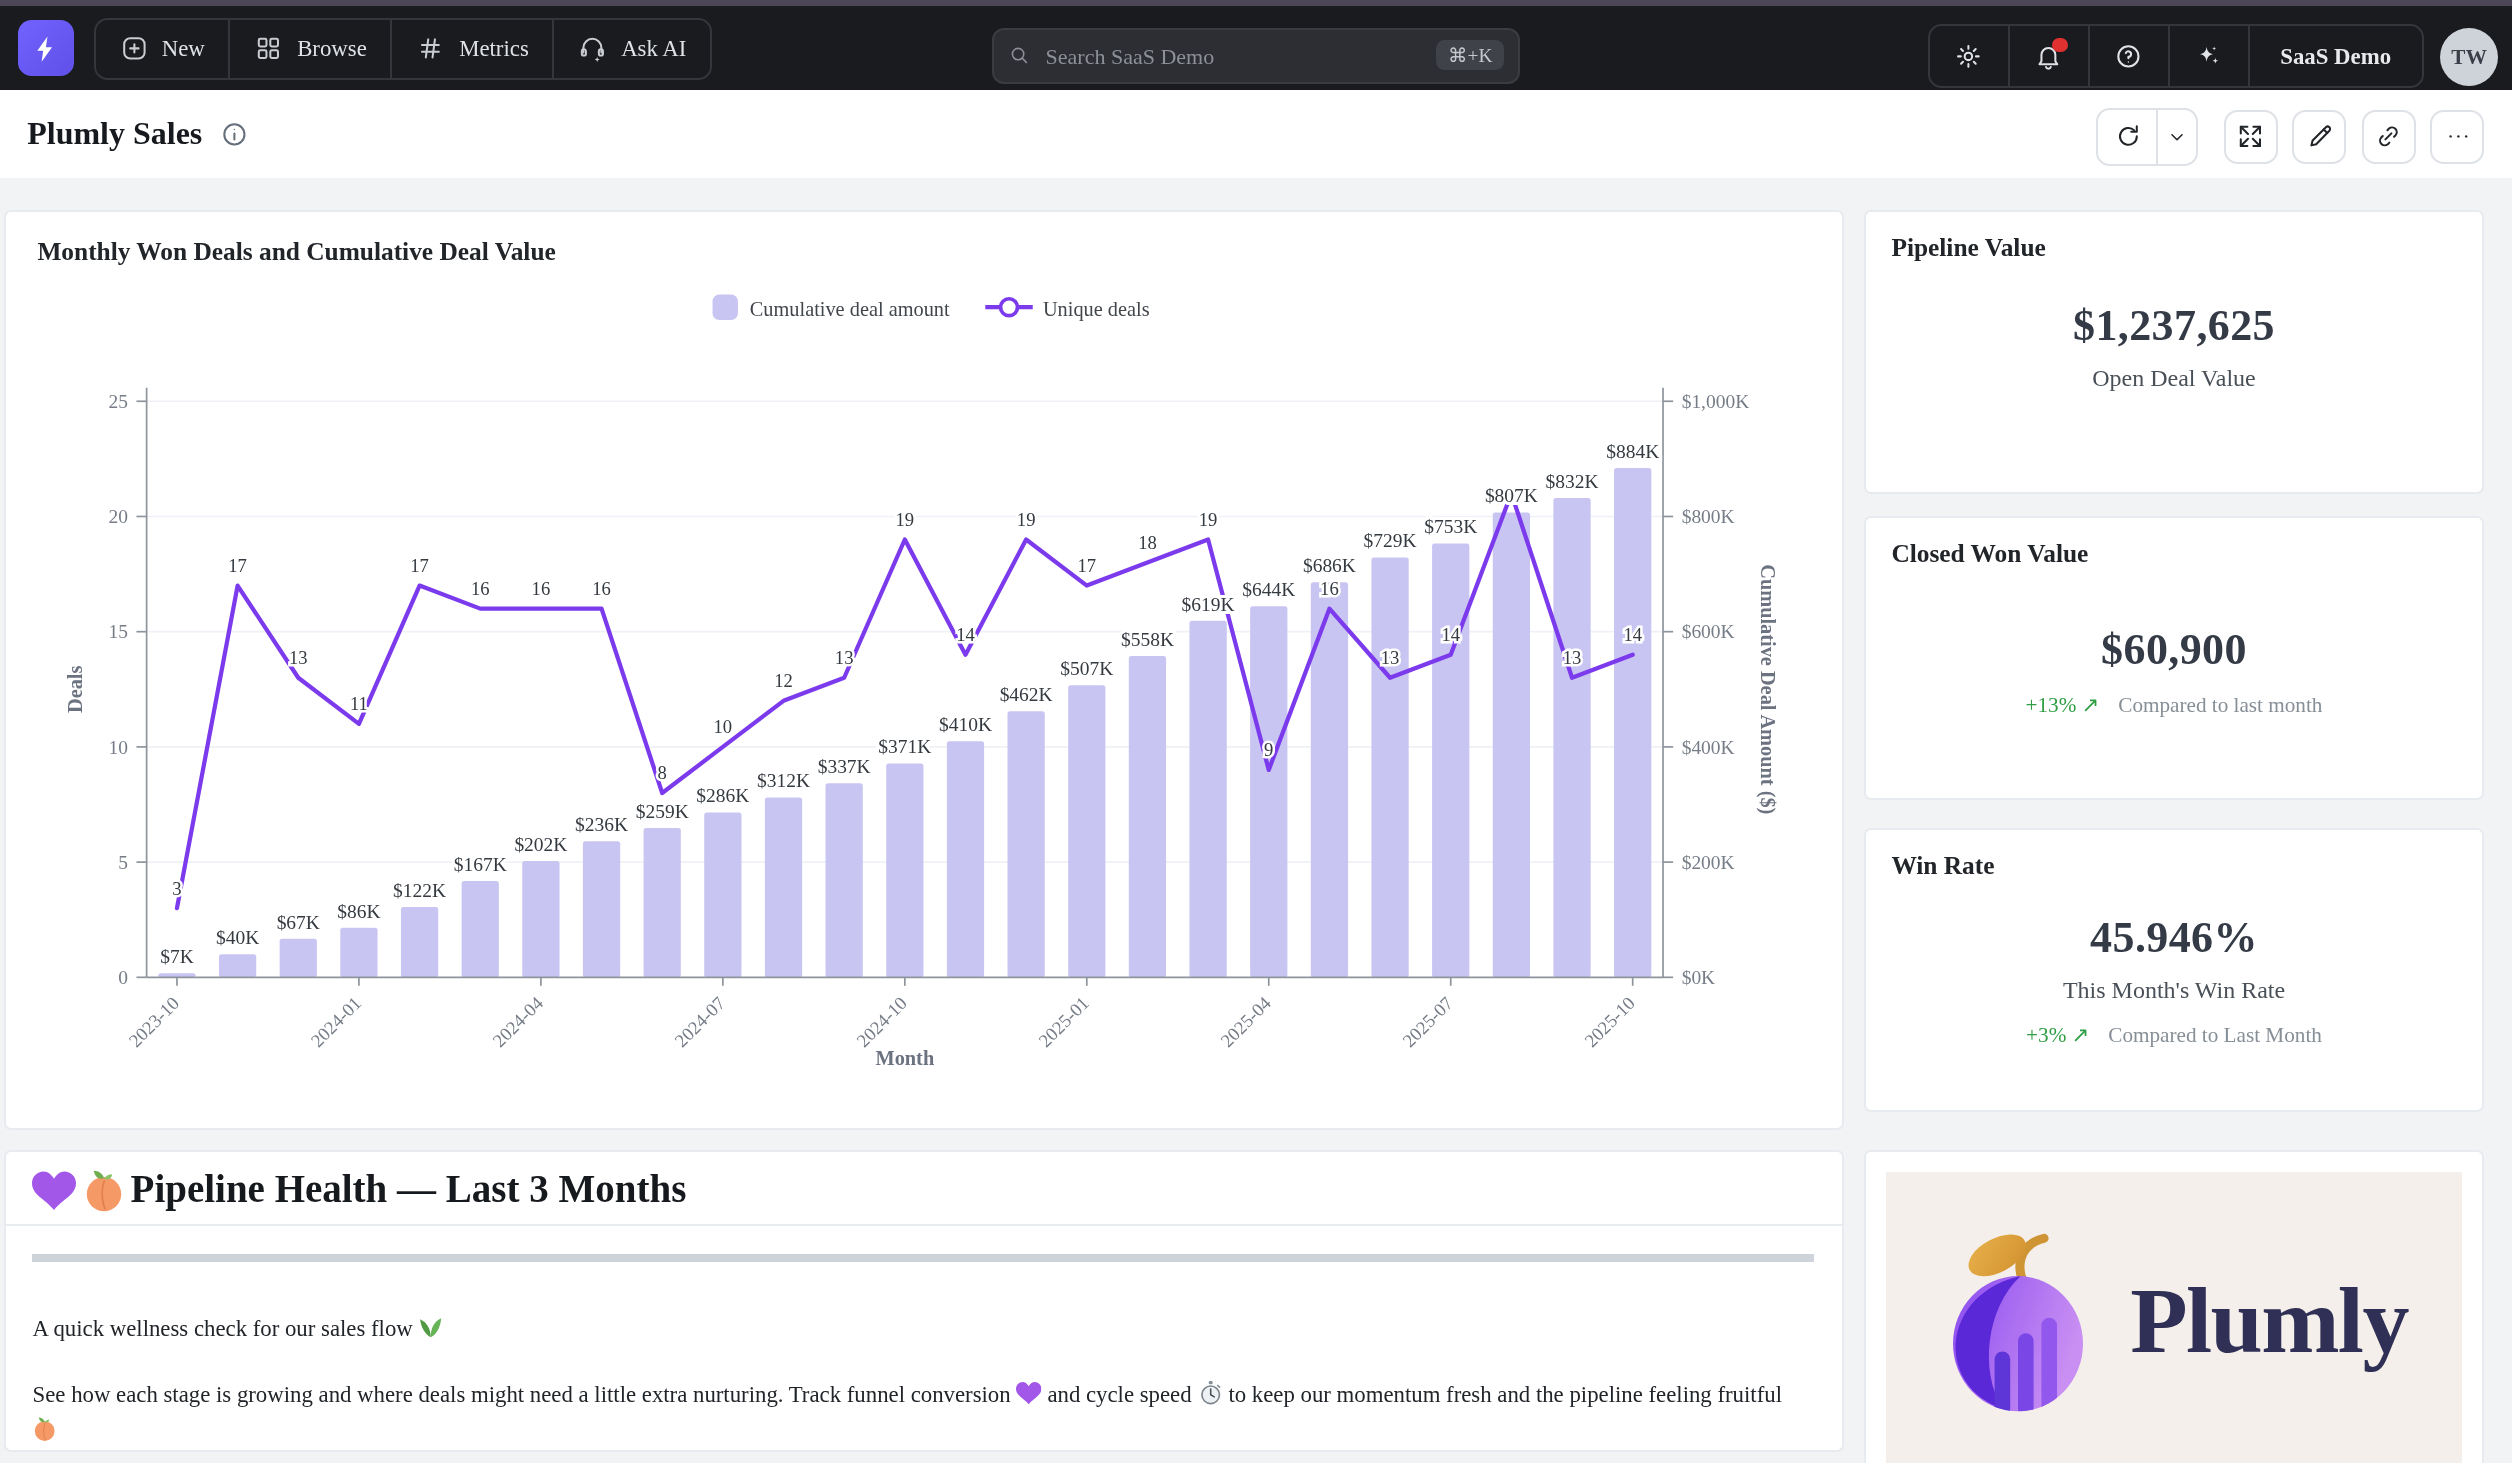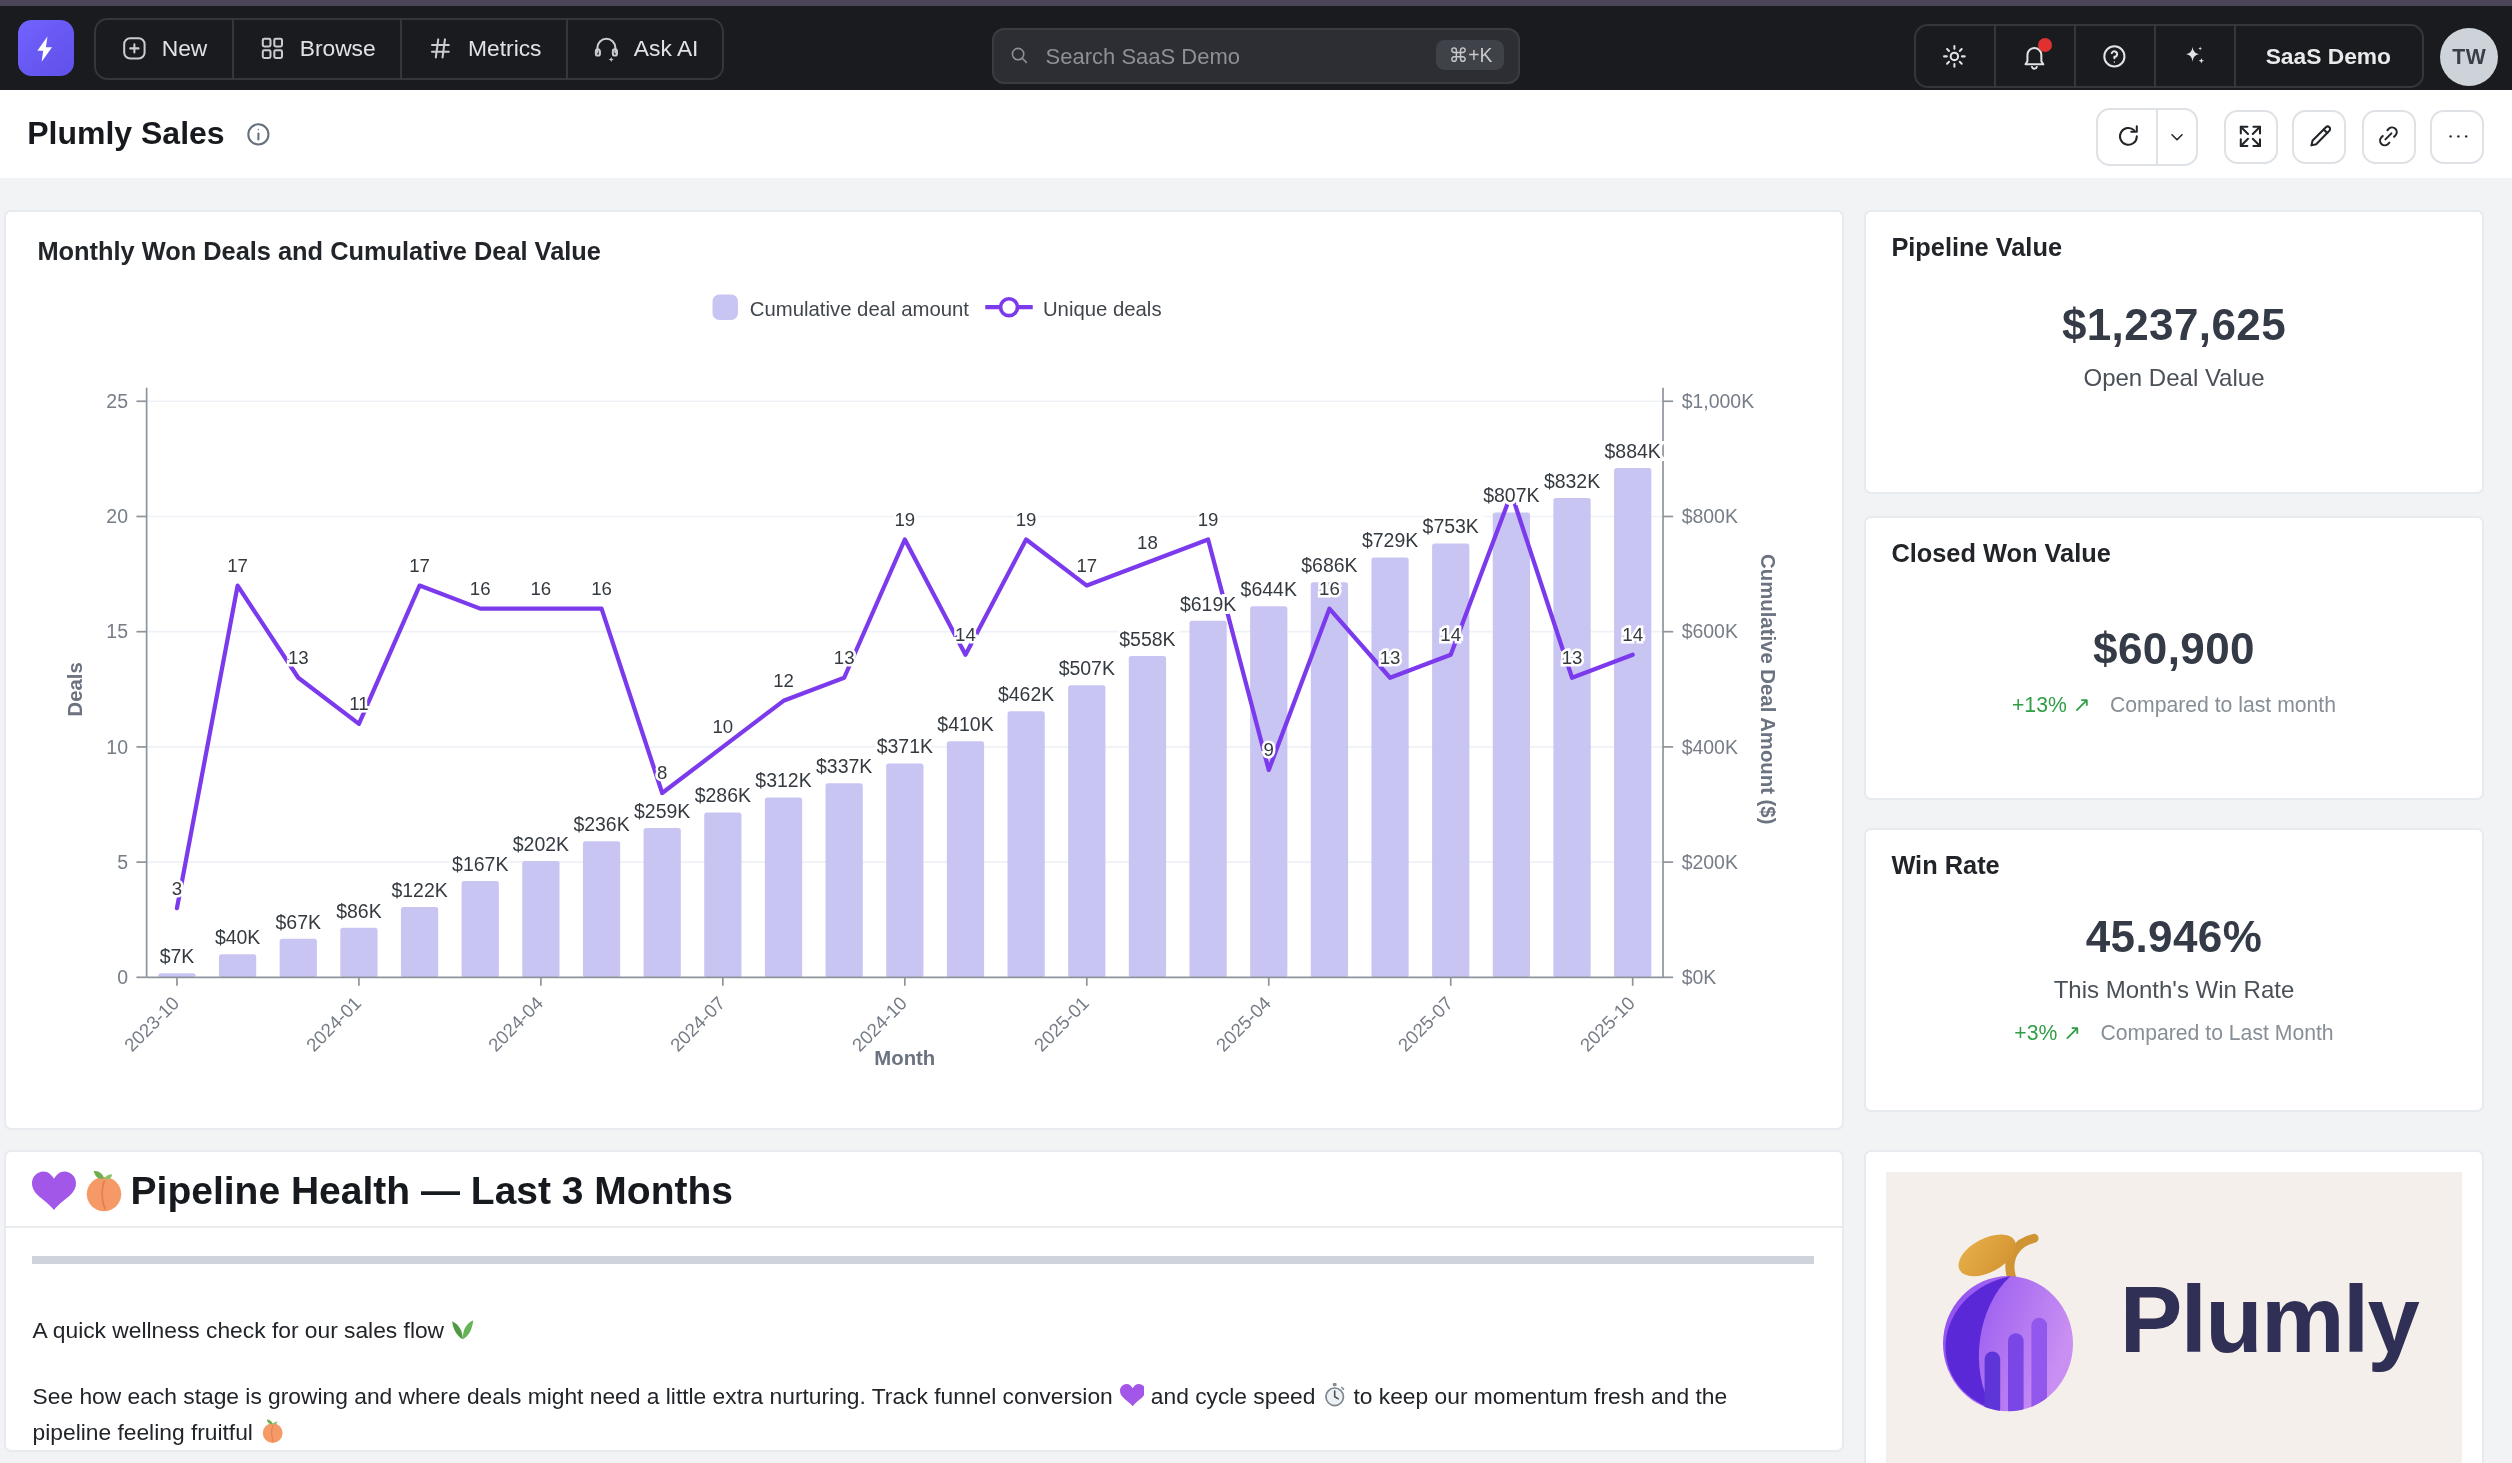--- a/index.html
+++ b/index.html
@@ -1,16 +1,16 @@
 <!DOCTYPE html>
 <html style="font-size:13.6px"><head>
 <meta charset="utf-8">
 <style>
   html,body{margin:0;padding:0;background:#e9eaec;font-family:"Liberation Sans","DejaVu Sans",sans-serif;}
-  .scale{width:2512px;height:1464px;overflow:hidden;}
+  .scale{width:2512px;height:1464px;overflow:hidden;font-family:Liberation Serif, serif;}
   .viewport{width:1256px;height:732px;position:relative;overflow:hidden;background:#f1f3f5;transform:scale(2);transform-origin:0 0;}
 
   
   .topstrip{position:absolute;left:0;top:0;width:100%;height:3.4px;background:#4d4659;}
   .navbar{position:absolute;left:0;top:3.4px;width:100%;height:42px;background:#1a1b1e;display:flex;align-items:center;}
   .logo-sq{width:28px;height:28px;border-radius:6.8px;background:linear-gradient(135deg,#7262ff,#5f50e8);display:flex;align-items:center;justify-content:center;margin-left:8.5px;flex:0 0 auto;}
   .navgroup{display:flex;height:29px;border:0.8px solid #34363c;border-radius:6.8px;margin-left:10.2px;overflow:hidden;}
   .navbtn{display:flex;align-items:center;gap:6.8px;padding:0 12px;color:#dfe2e6;font-size:11.4px;font-weight:500;border-left:0.8px solid #34363c;cursor:default;}
   .navbtn:first-child{border-left:none;}
   .navbtn .ic{color:#c9ccd1;}

